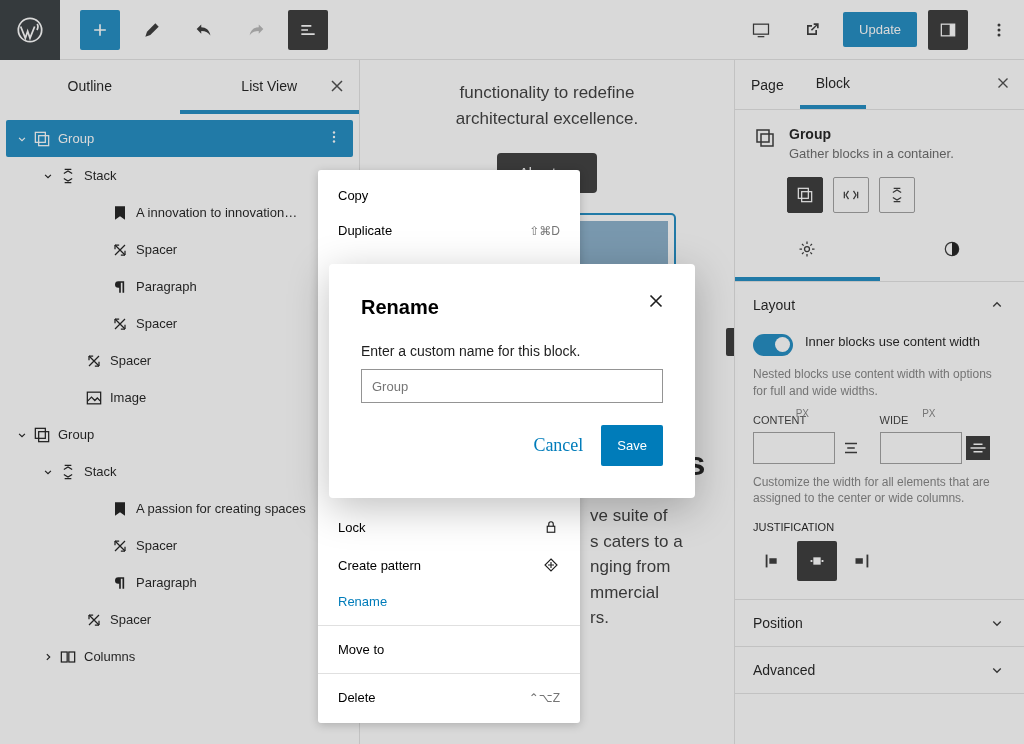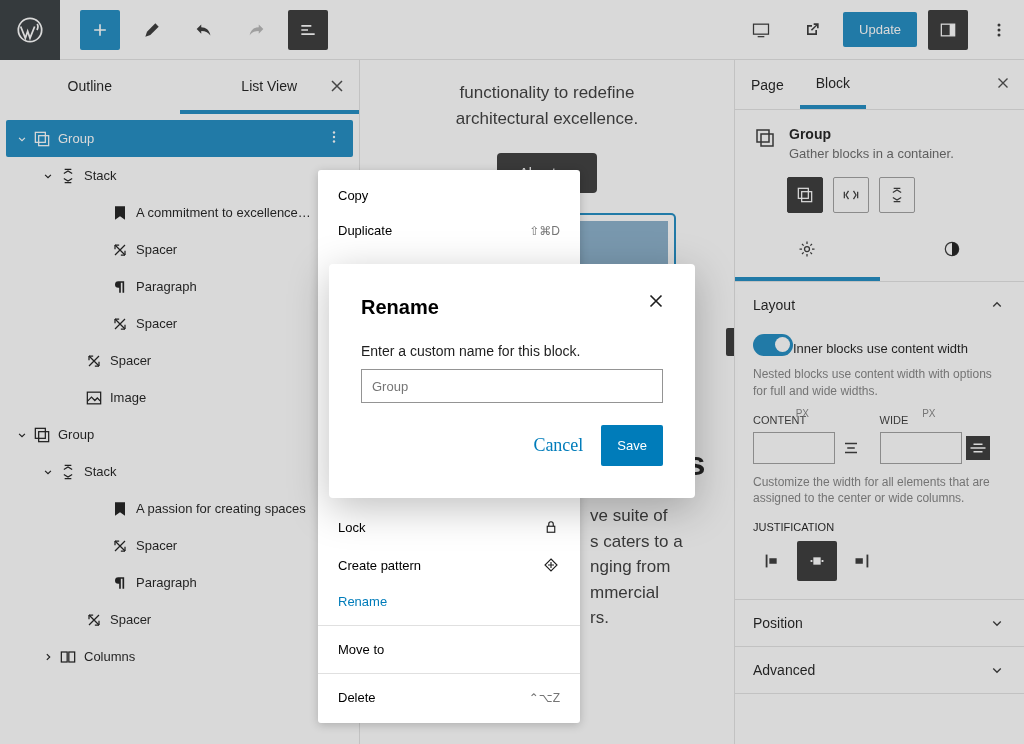--- a/index.html
+++ b/index.html
@@ -54,21 +54,21 @@
 .rp-block-desc { font-size: 13px; color: #555; margin-top: 4px; }
 .rp-variations { display: flex; gap: 10px; padding: 0 18px 12px 52px; }
 .var-btn { width: 36px; height: 36px; border: 1px solid #949494; border-radius: 2px; display:flex; align-items:center; justify-content:center; }
 .var-btn.sel { background: #1e1e1e; color: #fff; border-color: #1e1e1e; }
 .rp-subtabs { display: flex; border-bottom: 1px solid #e0e0e0; }
 .rp-subtab { flex: 1; text-align: center; padding: 14px; border-bottom: 4px solid transparent; }
 .rp-subtab.active { border-bottom-color: #007cba; }
 .rp-section { border-bottom: 1px solid #e0e0e0; }
 .rp-section-h { display: flex; align-items: center; justify-content: space-between; padding: 14px 18px; font-size: 14px; }
 .rp-section-body { padding: 6px 18px 18px; }
-.toggle-row { display: flex; align-items: flex-end; gap: 0; margin-bottom: 10px; }
+.toggle-row { display: flex; align-items: flex-start; gap: 12px; margin-bottom: 10px; }
 .toggle { width: 40px; height: 22px; background: #007cba; border-radius: 11px; position: relative; }
 .toggle::after { content: ''; width: 15px; height: 15px; background: #fff; border-radius: 50%; position: absolute; right: 3px; top: 3px; }
 .rp-small { font-size: 12px; color: #737373; line-height: 1.4; }
 .width-row { display: flex; gap: 0; margin: 14px 0 10px; }
 .width-col { flex: 1; }
 .width-label { text-transform: uppercase; font-size: 11px; font-weight: 500; color: #1e1e1e; margin-bottom: 6px; }
 .width-input-wrap { display: flex; align-items: center; gap: 4px; }
 .width-input { width: 82px; height: 32px; border: 1px solid #949494; padding: 0 28px 0 8px; font-size: 12px; position: relative; }
 .width-unit { position: absolute; right: 26px; margin-top: -24px; font-size: 10px; color: #757575; }
 .align-btn { width: 24px; height: 24px; display:flex; align-items:center; justify-content:center; }
@@ -208,21 +208,21 @@
         </span>
         <span class="tree-label">Stack</span>
       </div>
       <div class="tree-row" style="padding-left: 86px;">
         <span class="tree-chev"></span>
         <span class="tree-icon">
           <svg width="20" height="20" viewBox="0 0 24 24">
             <path d="M6 4v16l6-4 6 4V4z" fill="currentColor"></path>
           </svg>
         </span>
-        <span class="tree-label">A commitment to excellence…</span>
+        <span class="tree-label">A innovation to innovation…</span>
       </div>
       <div class="tree-row" style="padding-left: 86px;">
         <span class="tree-chev"></span>
         <span class="tree-icon">
           <svg width="20" height="20" viewBox="0 0 24 24">
             <path d="M6 6l12 12M6 18L18 6" stroke="currentColor" stroke-width="1.5" fill="none"></path>
             <path d="M6 6l5 0M6 6l0 5M18 18l-5 0M18 18l0 -5" stroke="currentColor" stroke-width="1.5"></path>
           </svg>
         </span>
         <span class="tree-label">Spacer</span>

